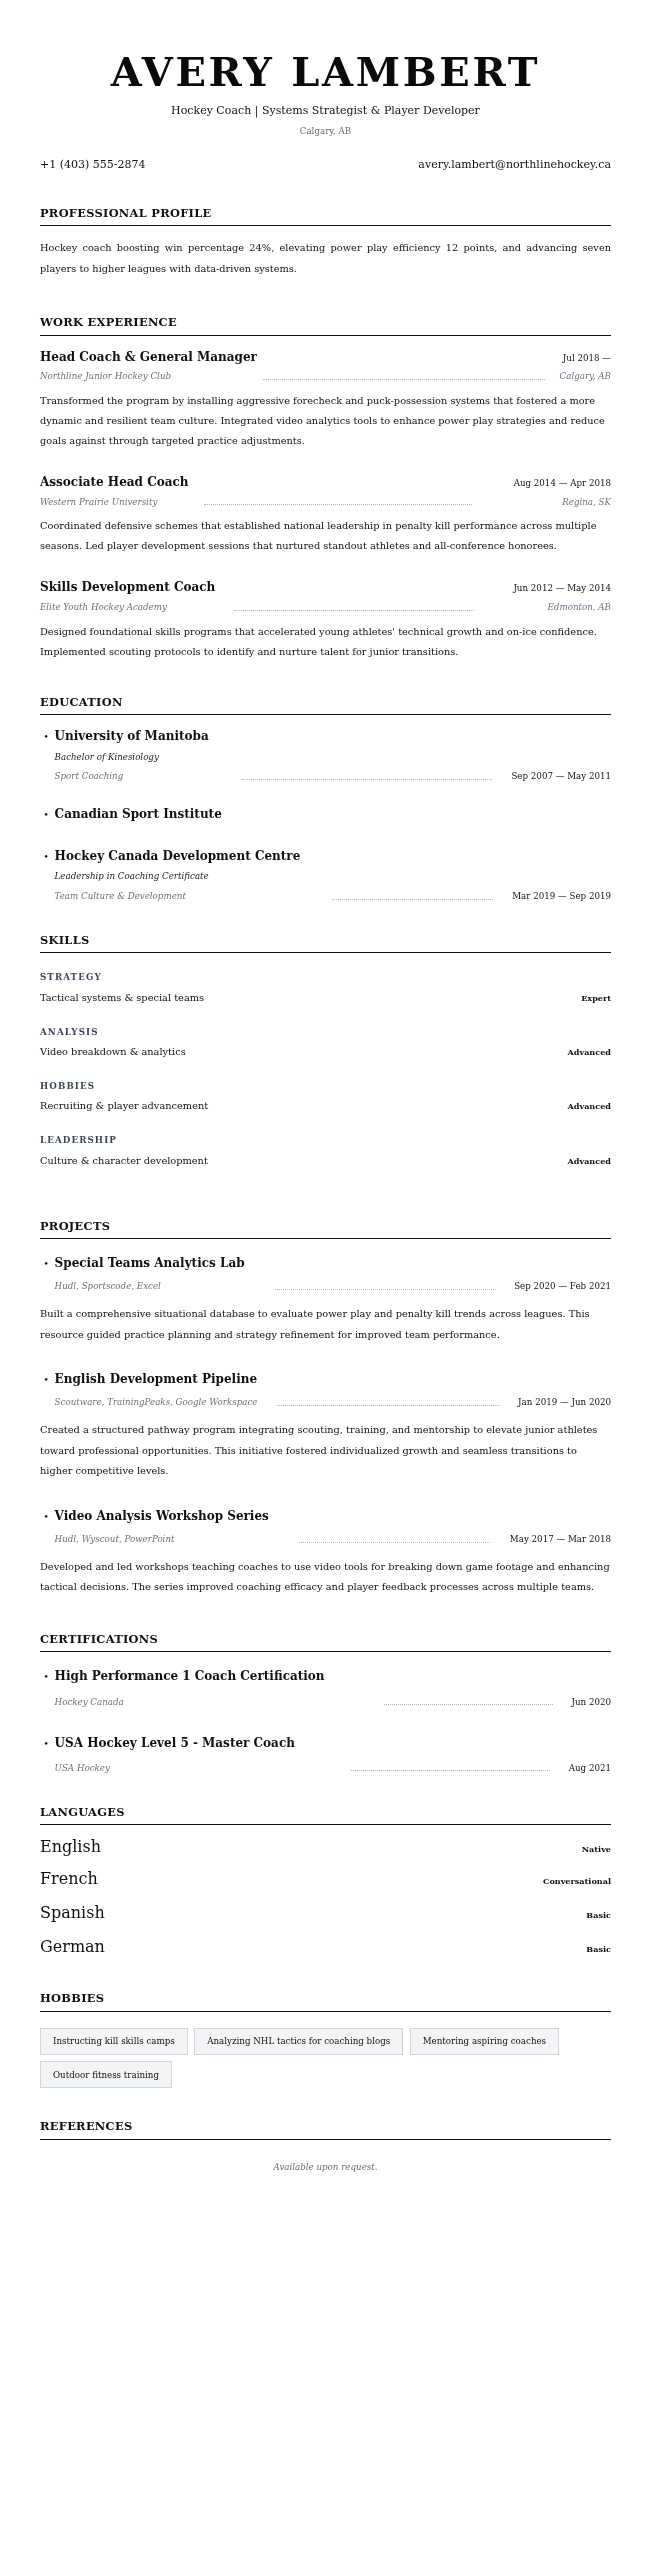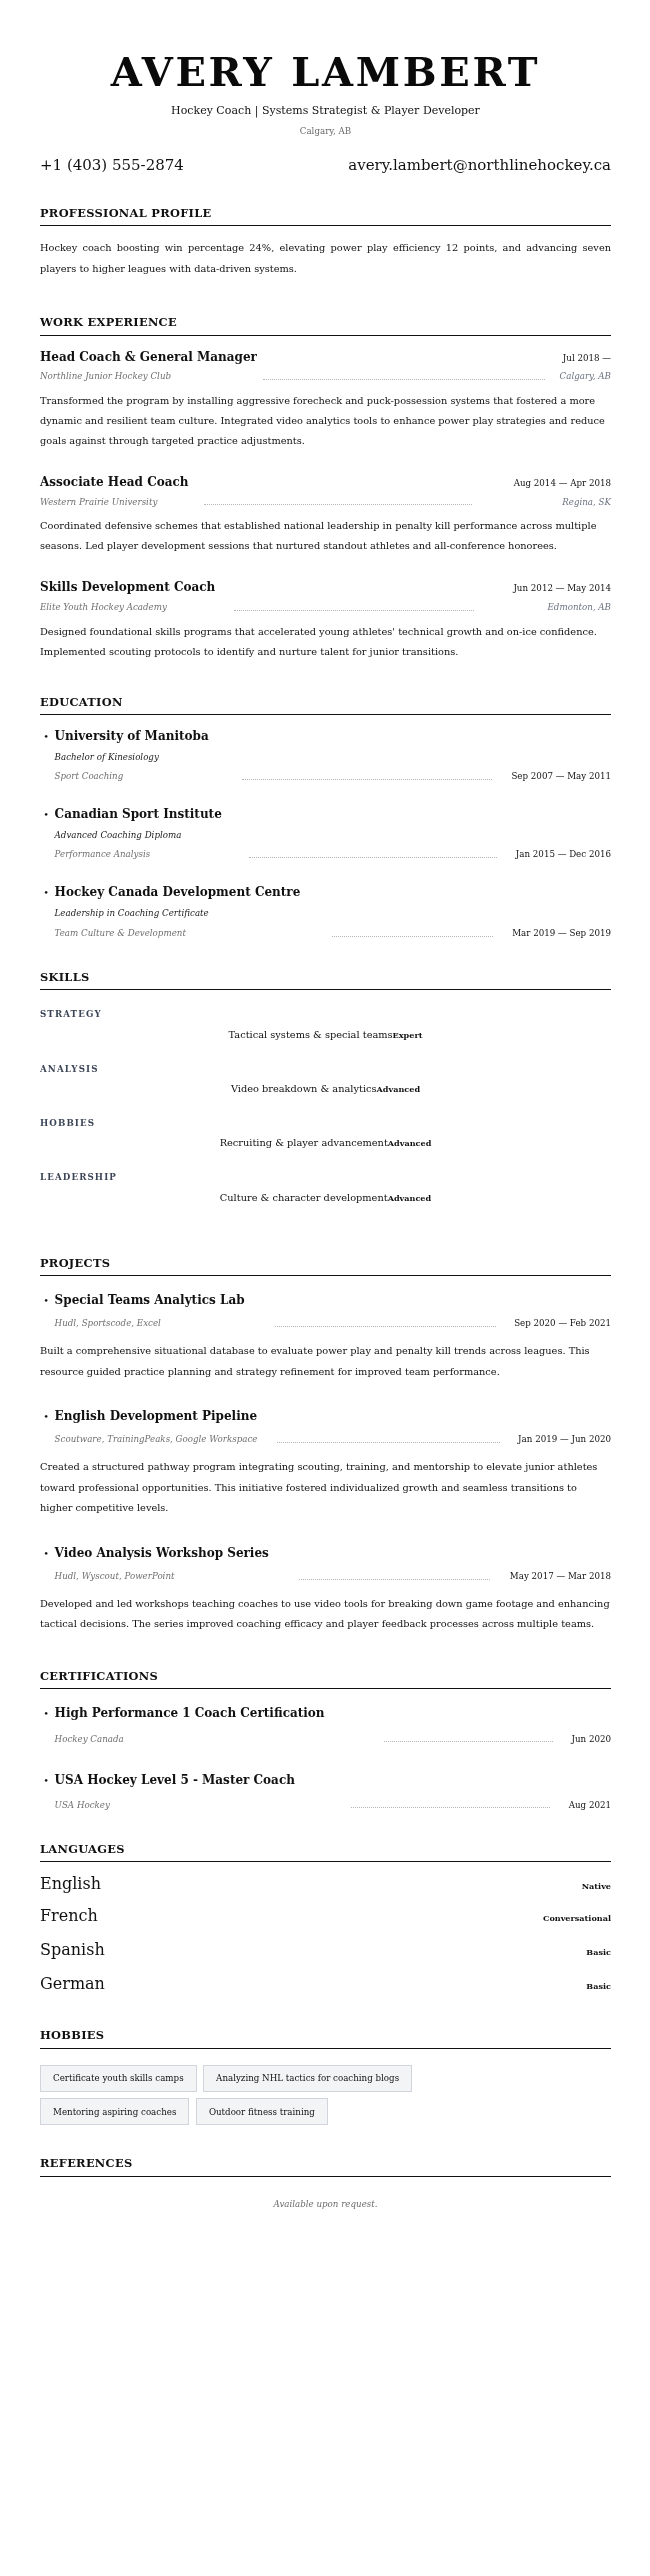--- a/index.html
+++ b/index.html
@@ -14,21 +14,21 @@
   
   .header { text-align: center; }
   .name {
     font-size: 40px; font-weight: bold; letter-spacing: 2.7px;
     line-height: 49px; color: #0a0a0a;
   }
   .tagline { font-size: 11px; line-height: 15px; margin-top: 6.5px; color: #111; }
   .location { font-size: 8.7px; line-height: 12px; margin-top: 7.6px; color: #6b6b6b; }
   .contact {
     display: flex; justify-content: space-between;
-    font-size: 15px; line-height: 12px; margin-top: 22px; color: #111;
+    font-size: 11px; line-height: 12px; margin-top: 22px; color: #111;
   }
 
   
   .section { margin-top: 34px; }
   .section-title {
     font-size: 11.4px; font-weight: bold; letter-spacing: 0.3px;
     line-height: 15px; padding-bottom: 4.3px;
     border-bottom: 1.1px solid #111;
   }
   .section-body { padding-top: 13px; }
@@ -62,21 +62,21 @@
   .degree { font-size: 8.7px; font-style: italic; color: #1a1a1a; line-height: 12px; margin-top: 5.4px; }
   .entry .meta-row { margin-top: 7.6px; }
 
   
   .skill-group { margin-bottom: 20.6px; }
   .skill-group:last-child { margin-bottom: 0; }
   .skill-cat {
     font-size: 8.7px; font-weight: bold; letter-spacing: 1.1px;
     color: #3b4556; line-height: 12px;
   }
-  .skill-row { display: flex; justify-content: center; align-items: baseline; margin-top: 7.6px; }
+  .skill-row { display: flex; justify-content: space-between; align-items: baseline; margin-top: 7.6px; }
   .skill-name { font-size: 9.8px; line-height: 14px; }
   .level { font-size: 8.1px; font-weight: bold; line-height: 12px; }
 
   
   .lang-row { display: flex; justify-content: space-between; align-items: baseline; height: 34px; padding-top: 9.8px; }
   .lang-row:first-child { padding-top: 12px; }
   .lang-name { font-size: 16px; line-height: 14px; }
 
   
   .tags { display: flex; flex-wrap: wrap; gap: 6.5px 6.5px; width: 520px; }
@@ -168,28 +168,20 @@
             <span class="leader" style="margin-left:119px;margin-right:19.5px;"></span>
             <span class="dates">Sep 2007 — May 2011</span>
           </div>
         </div>
       </div>
 
       <div class="entry">
         <div class="entry-head">
           <span class="bullet">•</span>
           <span class="entry-title">Canadian Sport Institute</span>
-        </div>
-        <div class="indent">
-          <div class="degree">Advanced Coaching Diploma</div>
-          <div class="meta-row">
-            <span class="meta-left">Performance Analysis</span>
-            <span class="leader" style="margin-left:99px;margin-right:18.4px;"></span>
-            <span class="dates">Jan 2015 — Dec 2016</span>
-          </div>
         </div>
       </div>
 
       <div class="entry">
         <div class="entry-head">
           <span class="bullet">•</span>
           <span class="entry-title">Hockey Canada Development Centre</span>
         </div>
         <div class="indent">
           <div class="degree">Leadership in Coaching Certificate</div>
@@ -338,21 +330,21 @@
         <span class="lang-name">German</span>
         <span class="level">Basic</span>
       </div>
     </div>
   </section>
 
   <section class="section" style="margin-top:27px;">
     <h2 class="section-title">HOBBIES</h2>
     <div class="section-body" style="padding-top:16.3px;">
       <div class="tags">
-        <span class="tag">Certificate youth skills camps</span>
+        <span class="tag">Instructing kill skills camps</span>
         <span class="tag">Analyzing NHL tactics for coaching blogs</span>
         <span class="tag">Mentoring aspiring coaches</span>
         <span class="tag">Outdoor fitness training</span>
       </div>
     </div>
   </section>
 
   <section class="section" style="margin-top:31px;">
     <h2 class="section-title">REFERENCES</h2>
     <p class="refs">Available upon request.</p>

